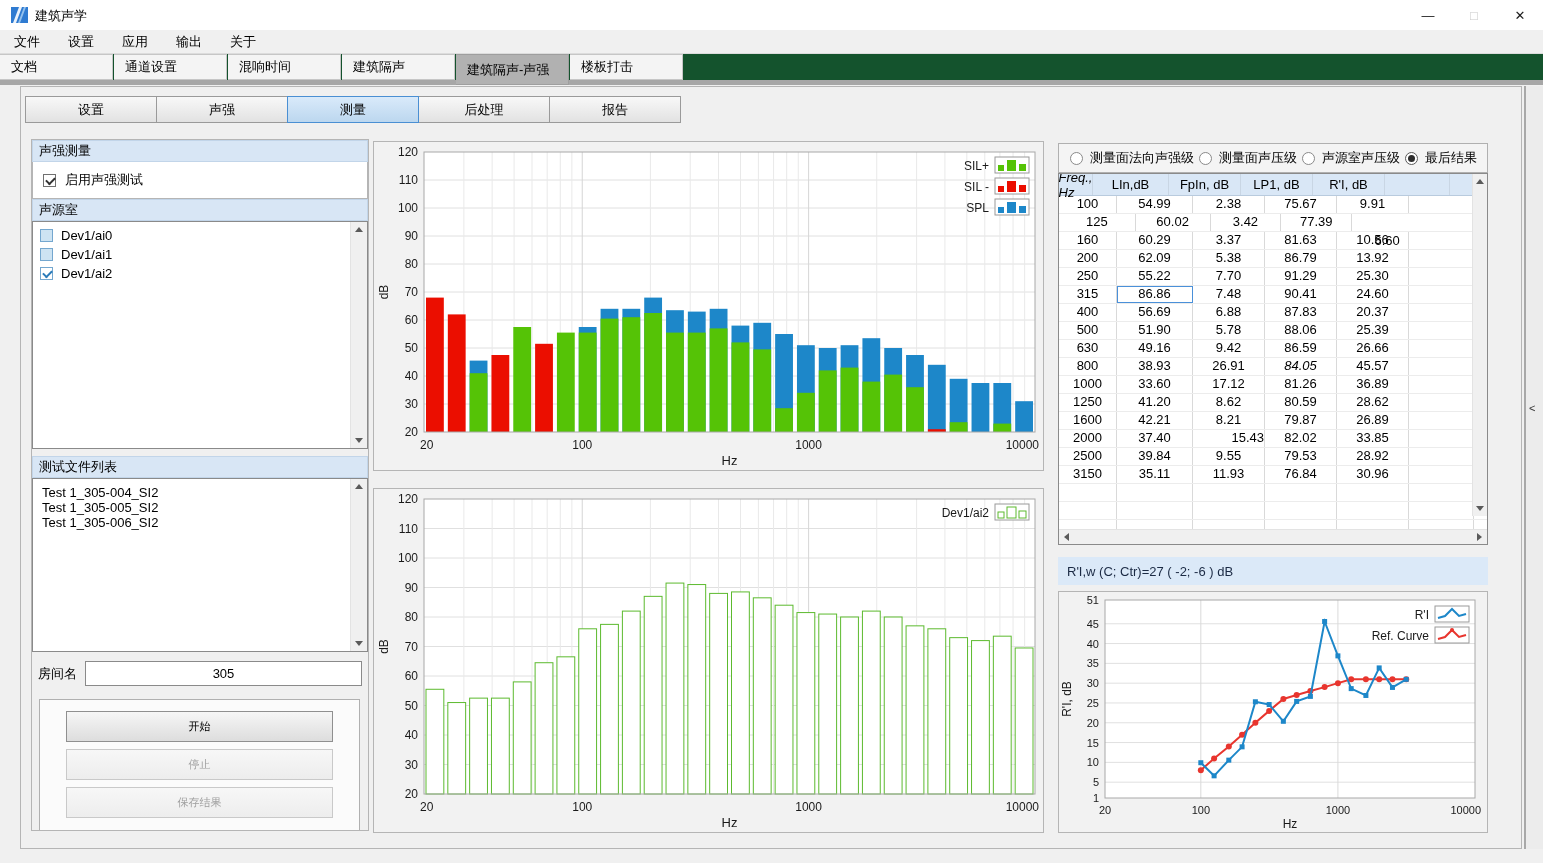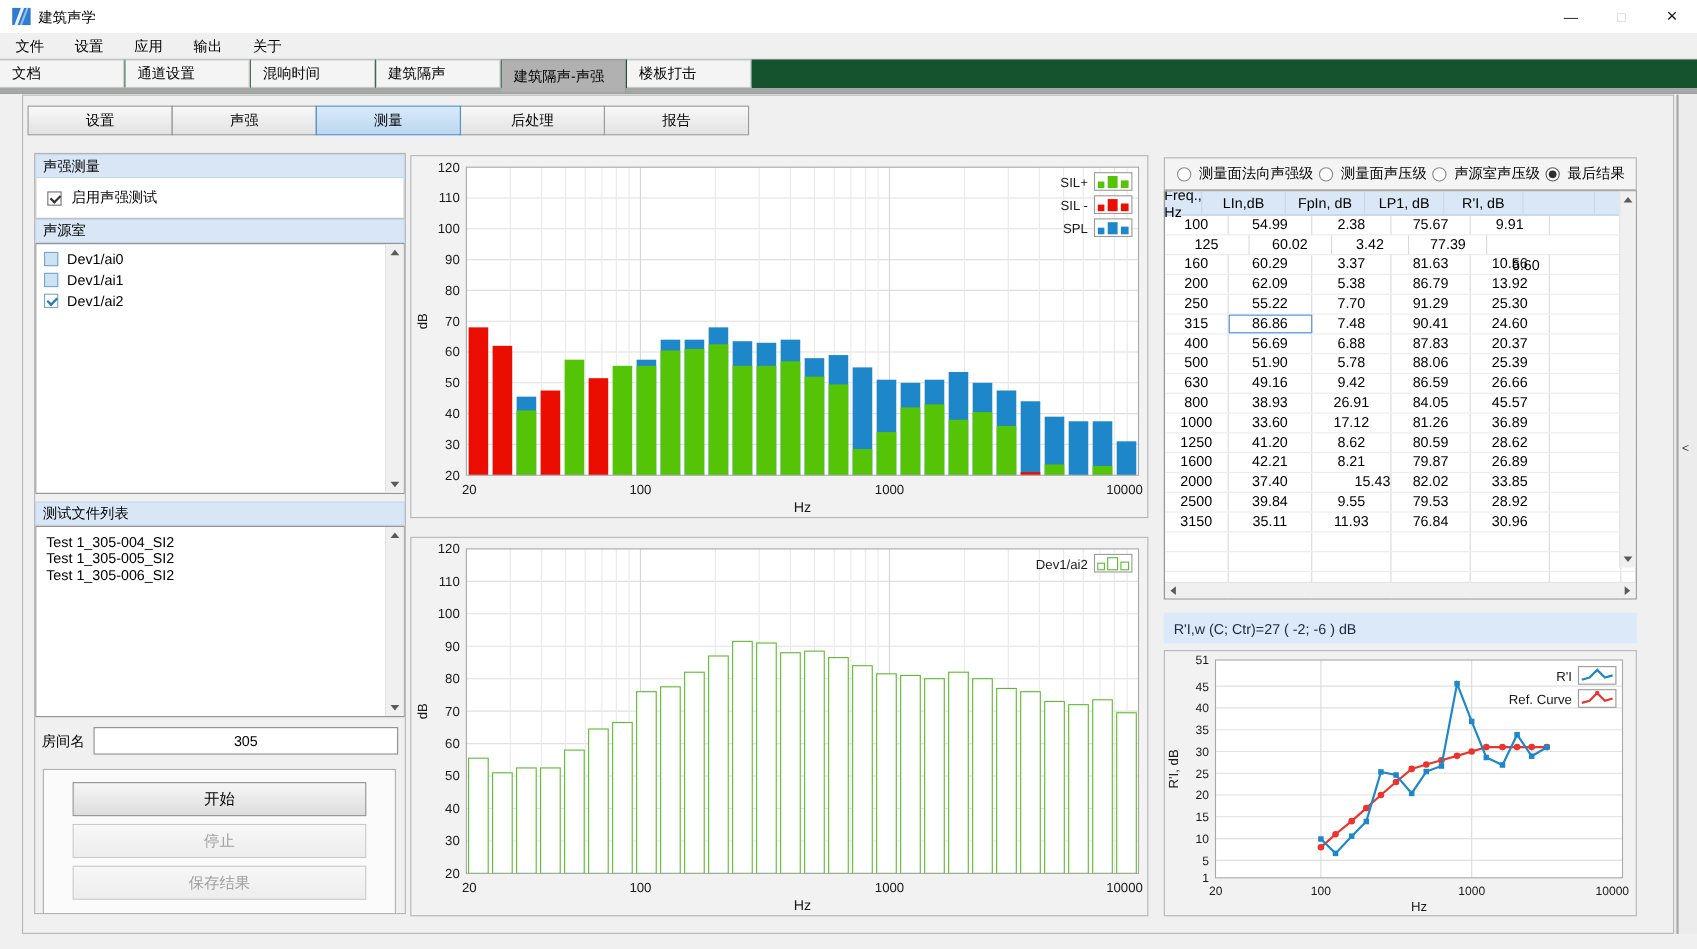--- a/index.html
+++ b/index.html
@@ -51,21 +51,21 @@
   .tri{width:0;height:0;border-style:solid;}
   .tri-up{border-width:0 4px 5px 4px;border-color:transparent transparent #5a5a5a transparent;}
   .tri-down{border-width:5px 4px 0 4px;border-color:#5a5a5a transparent transparent transparent;}
   .tri-left{border-width:4px 5px 4px 0;border-color:transparent #5a5a5a transparent transparent;}
   .tri-right{border-width:4px 0 4px 5px;border-color:transparent transparent transparent #5a5a5a;}
   
   .room-row{display:flex;align-items:center;margin:9px 6px 0 6px;gap:8px;}
   .room-input{flex:1;height:25px;box-sizing:border-box;border:1px solid #8a8a8a;background:#fff;text-align:center;font-size:13px;font-family:inherit;}
   
   .button-box{margin:13px 8px 0 7px;height:136px;background:#fbfbfb;border:1px solid #b0b0b0;box-sizing:border-box;display:flex;flex-direction:column;align-items:center;gap:7px;padding-top:11px;}
-  .btn{width:267px;height:31px;box-sizing:border-box;border:1px solid #8f8f8f;background:linear-gradient(#f6f6f6,#dddddd);font-size:14px;display:flex;align-items:center;justify-content:center;}
+  .btn{width:267px;height:31px;box-sizing:border-box;border:1px solid #8f8f8f;background:linear-gradient(#f6f6f6,#dddddd);font-size:11px;display:flex;align-items:center;justify-content:center;}
   .btn.disabled{border-color:#c9c9c9;background:linear-gradient(#f7f7f7,#ededed);color:#9f9f9f;}
   
   .chart-panel{position:absolute;background:#f2f2f2;border:1px solid #b5b5b5;box-sizing:border-box;}
   #chart-sil{left:352px;top:54px;width:671px;height:330px;}
   #chart-spl2{left:352px;top:401px;width:671px;height:345px;}
   #chart-ri{left:1037px;top:504px;width:430px;height:242px;}
   svg text{font-family:"Liberation Sans","DejaVu Sans",sans-serif;fill:#1a1a1a;}
   
   .radio-bar{position:absolute;left:1037px;top:56px;width:430px;height:30px;box-sizing:border-box;border:1px solid #b0b0b0;background:#f4f4f4;display:flex;align-items:center;justify-content:space-between;padding:0 10px 0 11px;}
   .radio-item{display:flex;align-items:center;gap:7px;font-size:13px;white-space:nowrap;}
@@ -413,21 +413,21 @@
           <span>声源室声压级</span>
         </div>
         <div class="radio-item">
           <div class="radio selected"></div>
           <span>最后结果</span>
         </div>
       </div>
 
     <div class="result-table" id="result-table">
         <div class="tbl-header">
-          <div class="tbl-hcell" style="width: 34px;">Freq., Hz</div>
+          <div class="tbl-hcell" style="width: 34px; font-style: italic;">Freq., Hz</div>
           <div class="tbl-hcell" style="width: 76px;">LIn,dB</div>
           <div class="tbl-hcell" style="width: 72px;">FpIn, dB</div>
           <div class="tbl-hcell" style="width: 72px;">LP1, dB</div>
           <div class="tbl-hcell" style="width: 72px;">R'I, dB</div>
           <div class="tbl-hcell" style="width: 65px;"></div>
         </div>
         <div class="tbl-row">
           <div class="tbl-cell" style="width: 58px;">100</div>
           <div class="tbl-cell" style="width: 76px;">54.99</div>
           <div class="tbl-cell" style="width: 72px;">2.38</div>
@@ -496,21 +496,21 @@
           <div class="tbl-cell" style="width: 76px;">49.16</div>
           <div class="tbl-cell" style="width: 72px;">9.42</div>
           <div class="tbl-cell" style="width: 72px;">86.59</div>
           <div class="tbl-cell" style="width: 72px;">26.66</div>
           <div class="tbl-cell" style="width: 65px;"></div>
         </div>
         <div class="tbl-row">
           <div class="tbl-cell" style="width: 58px;">800</div>
           <div class="tbl-cell" style="width: 76px;">38.93</div>
           <div class="tbl-cell" style="width: 72px;">26.91</div>
-          <div class="tbl-cell" style="width: 72px;">84.05</div>
+          <div class="tbl-cell" style="width: 72px; font-style: italic;">84.05</div>
           <div class="tbl-cell" style="width: 72px;">45.57</div>
           <div class="tbl-cell" style="width: 65px;"></div>
         </div>
         <div class="tbl-row">
           <div class="tbl-cell" style="width: 58px;">1000</div>
           <div class="tbl-cell" style="width: 76px;">33.60</div>
           <div class="tbl-cell" style="width: 72px;">17.12</div>
           <div class="tbl-cell" style="width: 72px;">81.26</div>
           <div class="tbl-cell" style="width: 72px;">36.89</div>
           <div class="tbl-cell" style="width: 65px;"></div>

